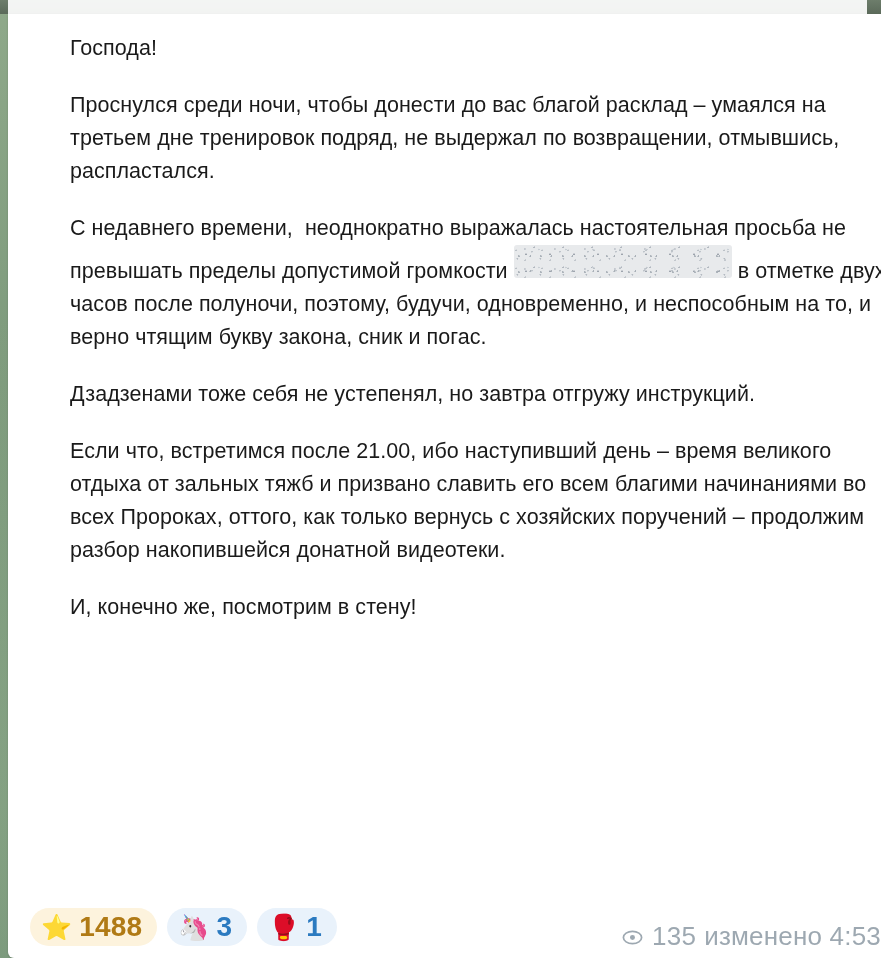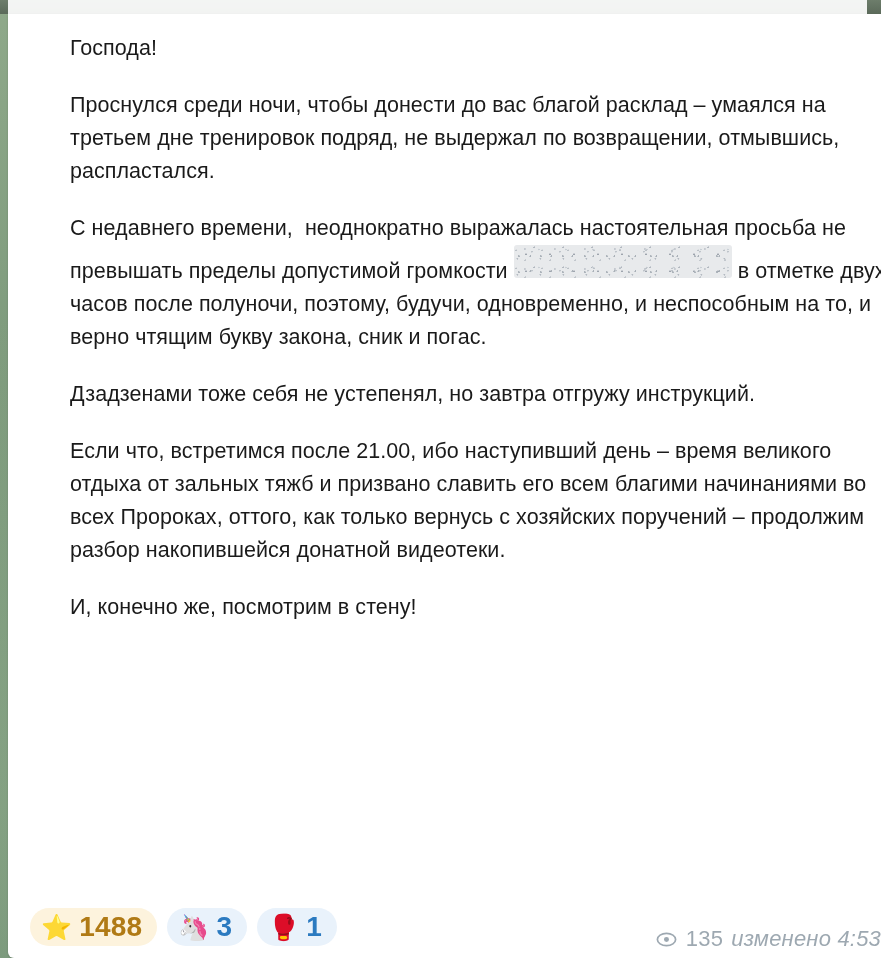--- a/index.html
+++ b/index.html
@@ -140,30 +140,30 @@
 
   
   .meta {
     position: absolute;
     right: 26px;
     bottom: 6px;
     display: flex;
     align-items: center;
     gap: 8px;
     color: #8d9aa4;
-    font-size: 22px;
+    font-size: 26px;
     opacity: 0.85;
   }
   .eye {
     width: 23px;
     height: 23px;
     display: inline-block;
   }
   .meta .views { letter-spacing: 0.3px; }
-  .meta .edited { letter-spacing: 0.2px; font-style: italic; }
+  .meta .edited { letter-spacing: 0.2px; }
 </style>
 </head>
 <body>
 
 <div class="wallpaper"></div>
 
 <div class="top-strip">
   <div class="inner-card"></div>
 </div>
 

